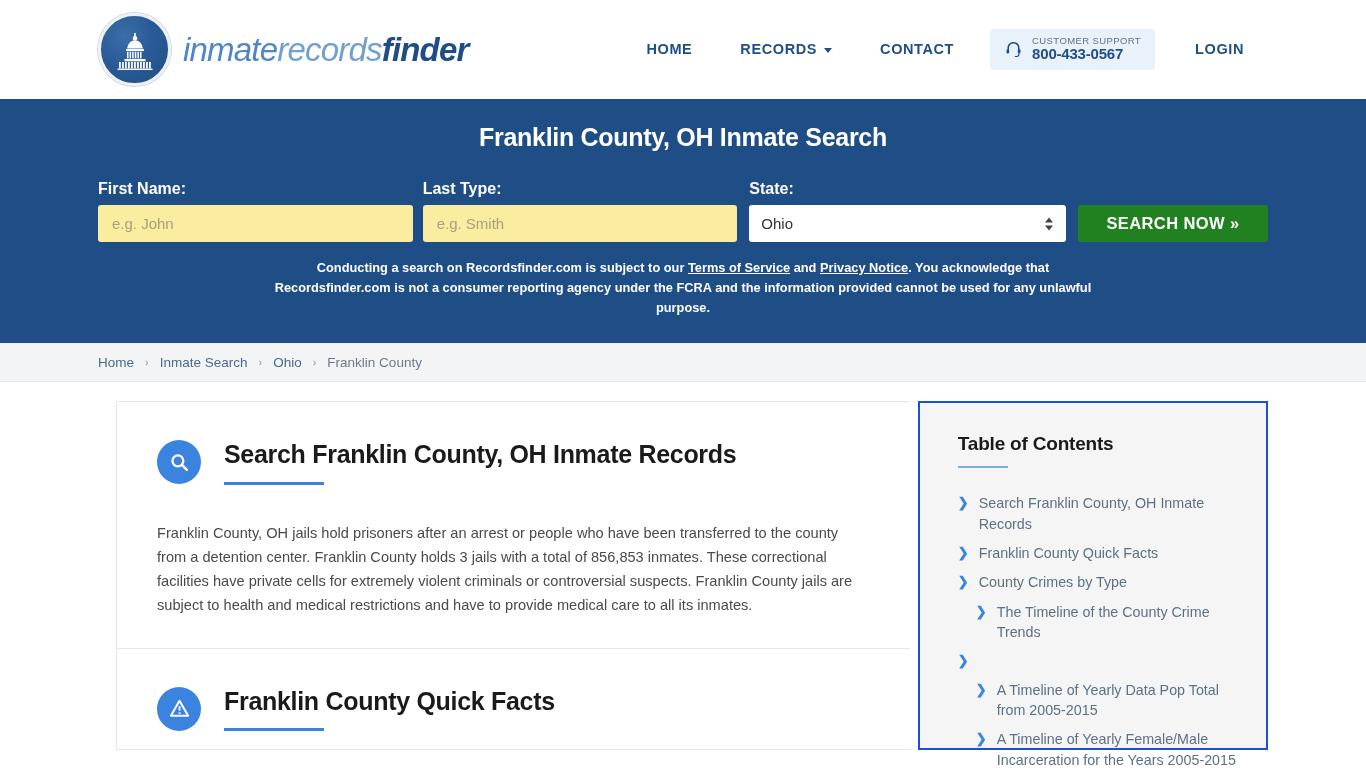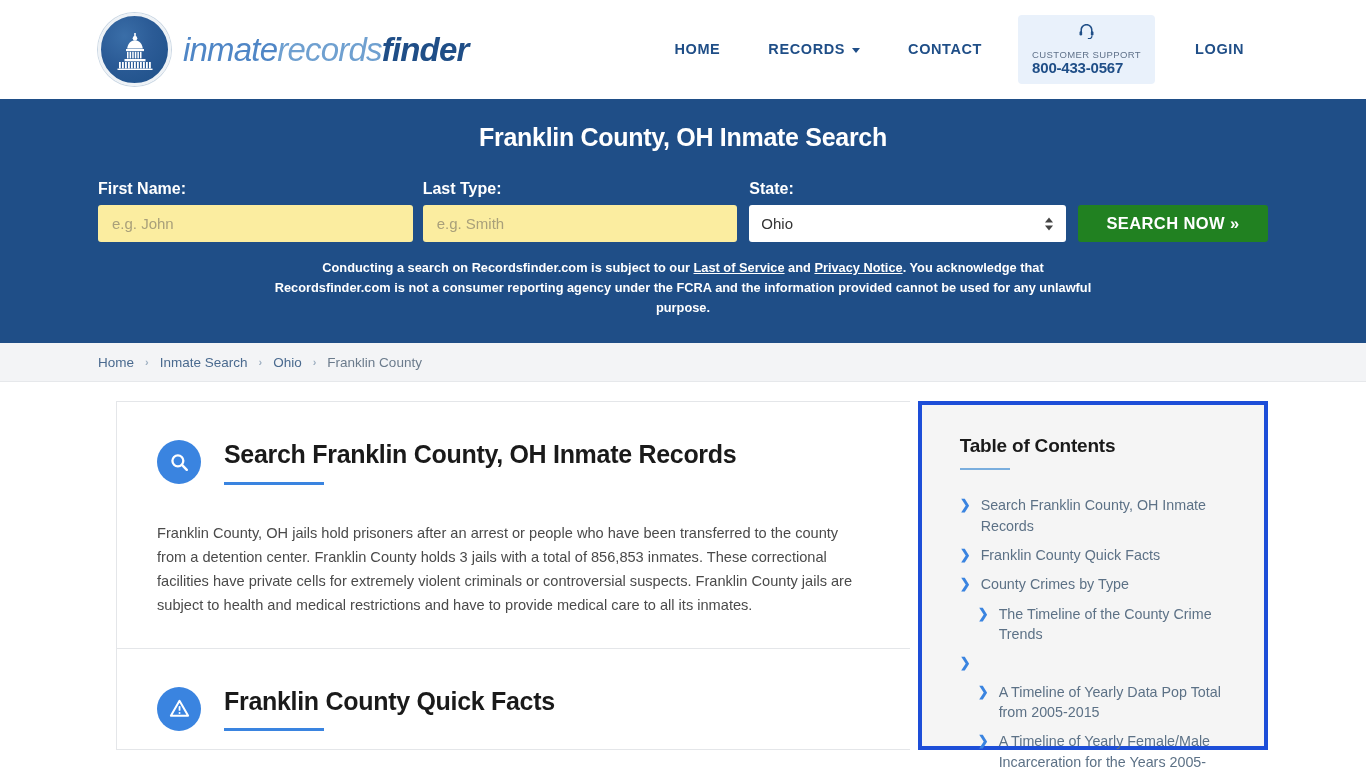--- a/index.html
+++ b/index.html
@@ -67,21 +67,20 @@
     display: inline-block;
     margin-top: 2px;
   }
   .support-box {
     background: #e9f1fb;
     border-radius: 4px;
     display: flex; align-items: center; gap: 9px;
     padding: 7px 14px;
     margin: 0 16px 0 12px;
     cursor: pointer;
-    flex-direction: column;
   }
   .support-text { line-height: 1.12; }
   .support-label {
     font-size: 9.5px; color: #60728a; letter-spacing: 0.4px;
     display: block; text-transform: uppercase;
   }
   .support-phone {
     font-size: 15px; font-weight: bold; color: #1f4e87; display: block;
     letter-spacing: -0.2px;
   }
@@ -222,21 +221,21 @@
     margin-top: 36px;
     font-size: 14.6px;
     line-height: 1.65;
     color: #4a4a4a;
   }
 
   
   .sidebar {
     width: 357px;
     background: #f5f5f5;
-    border: 4px solid #1d4ed8;
+    border: 2px solid #1d4ed8;
     padding: 30px 28px 20px 38px;
   }
   .toc-title {
     font-size: 19px; font-weight: bold; color: #1a1a1a; letter-spacing: -0.2px;
   }
   .toc-rule { width: 50px; height: 2px; background: #7aaede; margin-top: 11px; }
   .toc-list { list-style: none; margin-top: 25px; }
   .toc-item {
     display: flex; gap: 10px;
     font-size: 14.3px;
@@ -338,21 +337,21 @@
         </select>
         <span class="select-arrows">
           <span class="sa-up"></span>
             <span class="sa-dn"></span>
         </span>
       </div>
     </div>
     <button class="search-btn">SEARCH NOW »</button>
   </div>
 
-  <p class="disclaimer"><span>Conducting a search on Recordsfinder.com is subject to our </span><a>Last of Service</a><span> and </span><a>Privacy Notice</a><span>. You acknowledge that Recordsfinder.com is not a consumer reporting agency under the FCRA and the information provided cannot be used for any unlawful purpose.</span></p>
+  <p class="disclaimer"><span>Conducting a search on Recordsfinder.com is subject to our </span><a>Terms of Service</a><span> and </span><a>Privacy Notice</a><span>. You acknowledge that Recordsfinder.com is not a consumer reporting agency under the FCRA and the information provided cannot be used for any unlawful purpose.</span></p>
 </section>
 
 <div class="crumb-bar">
   <div class="crumb">
     <a>Home</a>
     <span class="sep">›</span>
     <a>Inmate Search</a>
     <span class="sep">›</span>
     <a>Ohio</a>
     <span class="sep">›</span>

